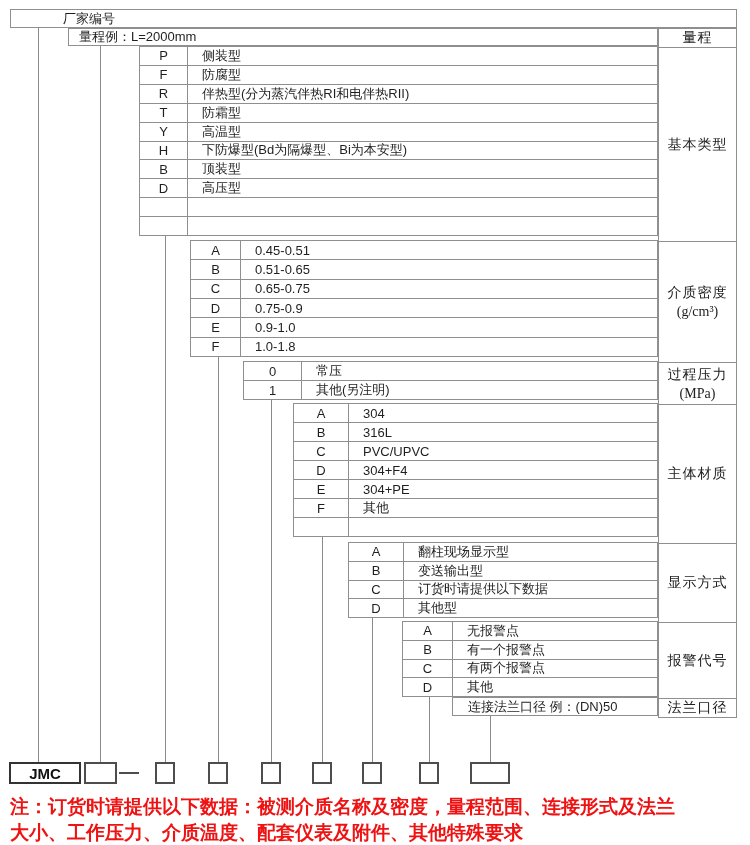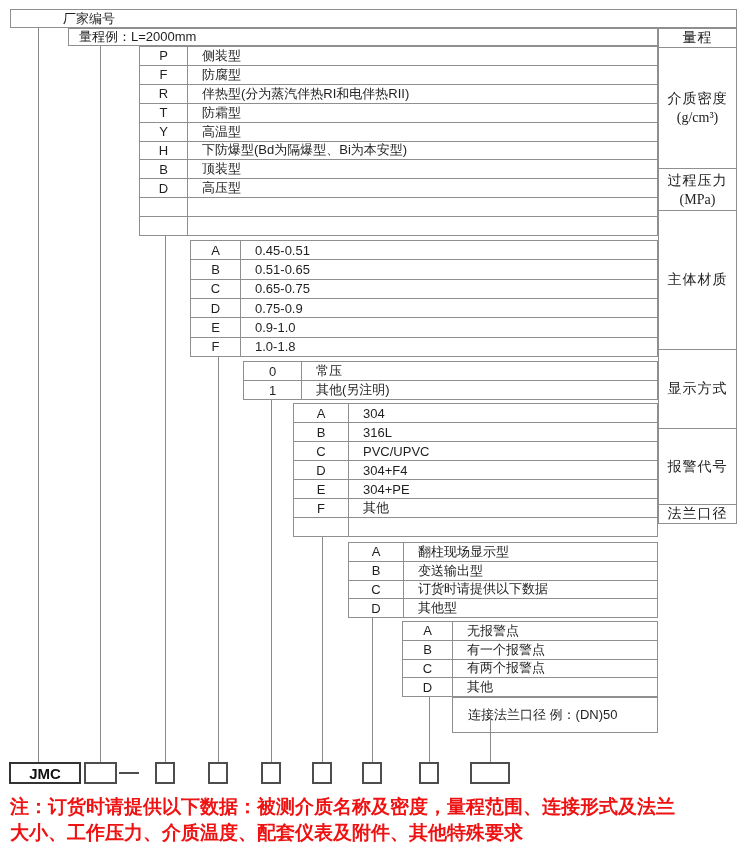--- a/index.html
+++ b/index.html
@@ -200,27 +200,30 @@
     <div class="row">
         <div class="code">C</div>
         <div class="desc">有两个报警点</div>
       </div>
     <div class="row">
         <div class="code">D</div>
         <div class="desc">其他</div>
       </div>
   </div>
 
-  <div class="abs toprow" style="left:452px;top:697px;width:206px;height:36px;">
+  <div class="abs toprow" style="left:452px;top:697px;width:206px;height:19px;">
     <span style="padding-left:15px;">连接法兰口径 例：(DN)50</span>
   </div>
 
   <div class="labelcol">
     <div class="lcell" style="height:18px;">
         <span>量程</span>
+      </div>
+    <div class="lcell" style="height:194px;">
+        <span>基本类型</span>
       </div>
     <div class="lcell" style="height:121px;">
         <span>介质密度</span>
         <span class="l2">(g/cm³)</span>
       </div>
     <div class="lcell" style="height:42px;">
         <span>过程压力</span>
         <span class="l2">(MPa)</span>
       </div>
     <div class="lcell" style="height:139px;">

